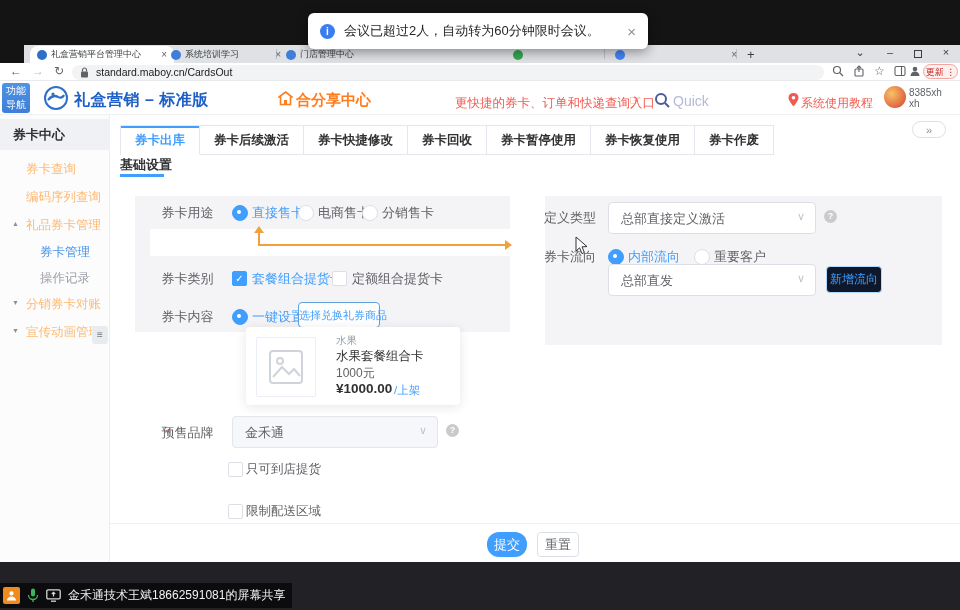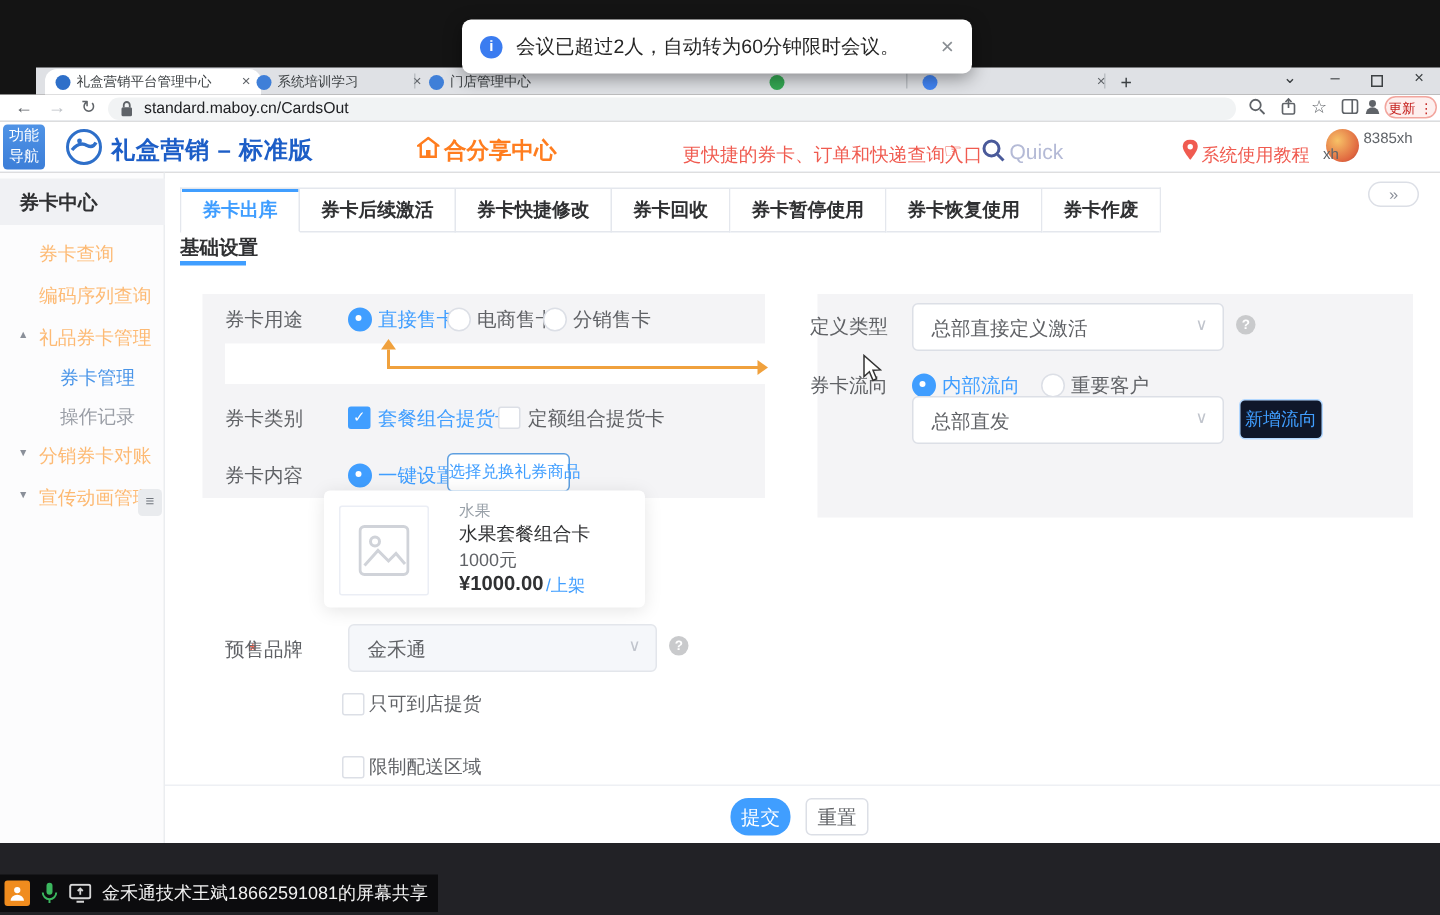--- a/index.html
+++ b/index.html
@@ -39,21 +39,21 @@
              border-radius:3px;color:#fff;font-size:10px;line-height:1.4;text-align:center;padding-top:1px;}
   .brand{left:74px;top:90px;font-size:16px;font-weight:bold;color:#1d5ec7;letter-spacing:.5px;}
   .sharecenter{left:296px;top:91px;font-size:15px;font-weight:bold;color:#ff7d1f;}
   .promo{left:455px;top:95px;font-size:12.5px;color:#f05b50;}
   .finger{left:629px;top:92px;font-size:14px;color:#f05b50;}
   .quicktext{left:673px;top:93px;font-size:14px;color:#b4bad6;}
   .tutorial{left:801px;top:95px;font-size:12px;color:#f05b50;}
   .avatar{left:884px;top:86px;width:22px;height:22px;border-radius:50%;
           background:radial-gradient(circle at 35% 35%,#f7c267,#e0663f 70%,#9c3c2a);}
   .uid{left:909px;top:87px;font-size:10px;color:#5f6368;}
-  .uname{left:882px;top:98px;font-size:10px;color:#5f6368;}
+  .uname{left:909px;top:98px;font-size:10px;color:#5f6368;}
 
   
   .sidebar{left:0;top:115px;width:110px;height:447px;background:#fcfcfd;border-right:1px solid #ebedf0;}
   .side-sec{left:0;top:119px;width:110px;height:31px;background:#f0f1f4;color:#303133;
             font-size:13px;font-weight:bold;line-height:31px;padding-left:13px;}
   .side-item{position:absolute;font-size:12.5px;color:#fdba74;white-space:nowrap;}
   .side-item.active{color:#4a95e8;}
   .side-item.dim{color:#9a9ea6;}
   .caret{position:absolute;font-size:7px;color:#8a8f99;}
   .sidehandle{left:92px;top:326px;width:16px;height:18px;background:#e9ebee;border-radius:3px;
@@ -73,39 +73,39 @@
 
   .panel{background:#f4f4f6;}
   .whiteband{left:40px;top:114px;width:372px;height:27px;background:#fff;}
   .arrow-v{left:148px;top:118px;width:2px;height:12px;background:#f0a13d;}
   .arrow-h{left:148px;top:129px;width:248px;height:2px;background:#f0a13d;}
   .ah-up{left:144px;top:111px;width:0;height:0;border-left:5px solid transparent;
          border-right:5px solid transparent;border-bottom:7px solid #f0a13d;}
   .ah-right{left:395px;top:125px;width:0;height:0;border-top:5px solid transparent;
             border-bottom:5px solid transparent;border-left:7px solid #f0a13d;}
 
-  .flabel{position:absolute;font-size:13px;color:#606266;text-align:left;white-space:nowrap;}
+  .flabel{position:absolute;font-size:13px;color:#606266;text-align:center;white-space:nowrap;}
   .radio{position:absolute;width:14px;height:14px;border-radius:50%;background:#fff;border:1px solid #dcdfe6;}
   .radio.sel{background:#409eff;border-color:#409eff;}
   .radio.sel::after{content:"";position:absolute;left:4px;top:4px;width:4px;height:4px;border-radius:50%;background:#fff;}
   .cbox{position:absolute;width:13px;height:13px;border-radius:2px;background:#fff;border:1px solid #dcdfe6;}
   .cbox.sel{background:#409eff;border-color:#409eff;color:#fff;font-size:10px;line-height:13px;text-align:center;}
   .optlabel{position:absolute;font-size:13px;color:#606266;white-space:nowrap;}
   .optlabel.sel{color:#409eff;}
   .select{position:absolute;background:#fff;border:1px solid #dcdfe6;border-radius:4px;}
   .select .val{position:absolute;left:12px;top:7px;font-size:13px;color:#606266;white-space:nowrap;}
   .select .chev{position:absolute;right:10px;top:7px;font-size:11px;color:#c0c4cc;}
   .select.gray{background:#f5f7fa;border-color:#e3e6eb;}
   .qmark{position:absolute;width:13px;height:13px;border-radius:50%;background:#c9cacc;color:#fff;
          font-size:9px;font-weight:bold;text-align:center;line-height:13px;}
   .btn-plain{position:absolute;background:#fff;border:1px solid #5e9fe0;border-radius:4px;color:#409eff;
              font-size:11px;text-align:center;white-space:nowrap;}
   .btn-lite{position:absolute;background:#0f172a;border:1px solid #b3d8ff;border-radius:4px;color:#409eff;
             font-size:12px;text-align:center;white-space:nowrap;}
-  .pcard{left:106px;top:212px;width:214px;height:78px;background:#fff;border-radius:4px;
+  .pcard{left:136px;top:212px;width:214px;height:78px;background:#fff;border-radius:4px;
          box-shadow:0 2px 12px rgba(0,0,0,.1);text-decoration:underline;}
   .pimg{position:absolute;left:10px;top:10px;width:58px;height:58px;border:1px solid #ebeef5;border-radius:2px;
         display:flex;align-items:center;justify-content:center;}
   .pcat{position:absolute;left:90px;top:7px;font-size:10.5px;color:#98a0a8;}
   .pname{position:absolute;left:90px;top:21px;font-size:12.5px;color:#303133;}
   .pspec{position:absolute;left:90px;top:38px;font-size:12px;color:#606266;}
   .pprice{position:absolute;left:90px;top:54px;font-size:13.5px;font-weight:bold;color:#303133;}
   .pstatus{position:absolute;left:148px;top:56px;font-size:11.5px;color:#409eff;}
   .footline{left:0;top:408px;width:850px;height:1px;background:#eef0f4;}
   .btn-submit{left:377px;top:417px;width:40px;height:25px;background:#409eff;border-radius:12px;color:#fff;

